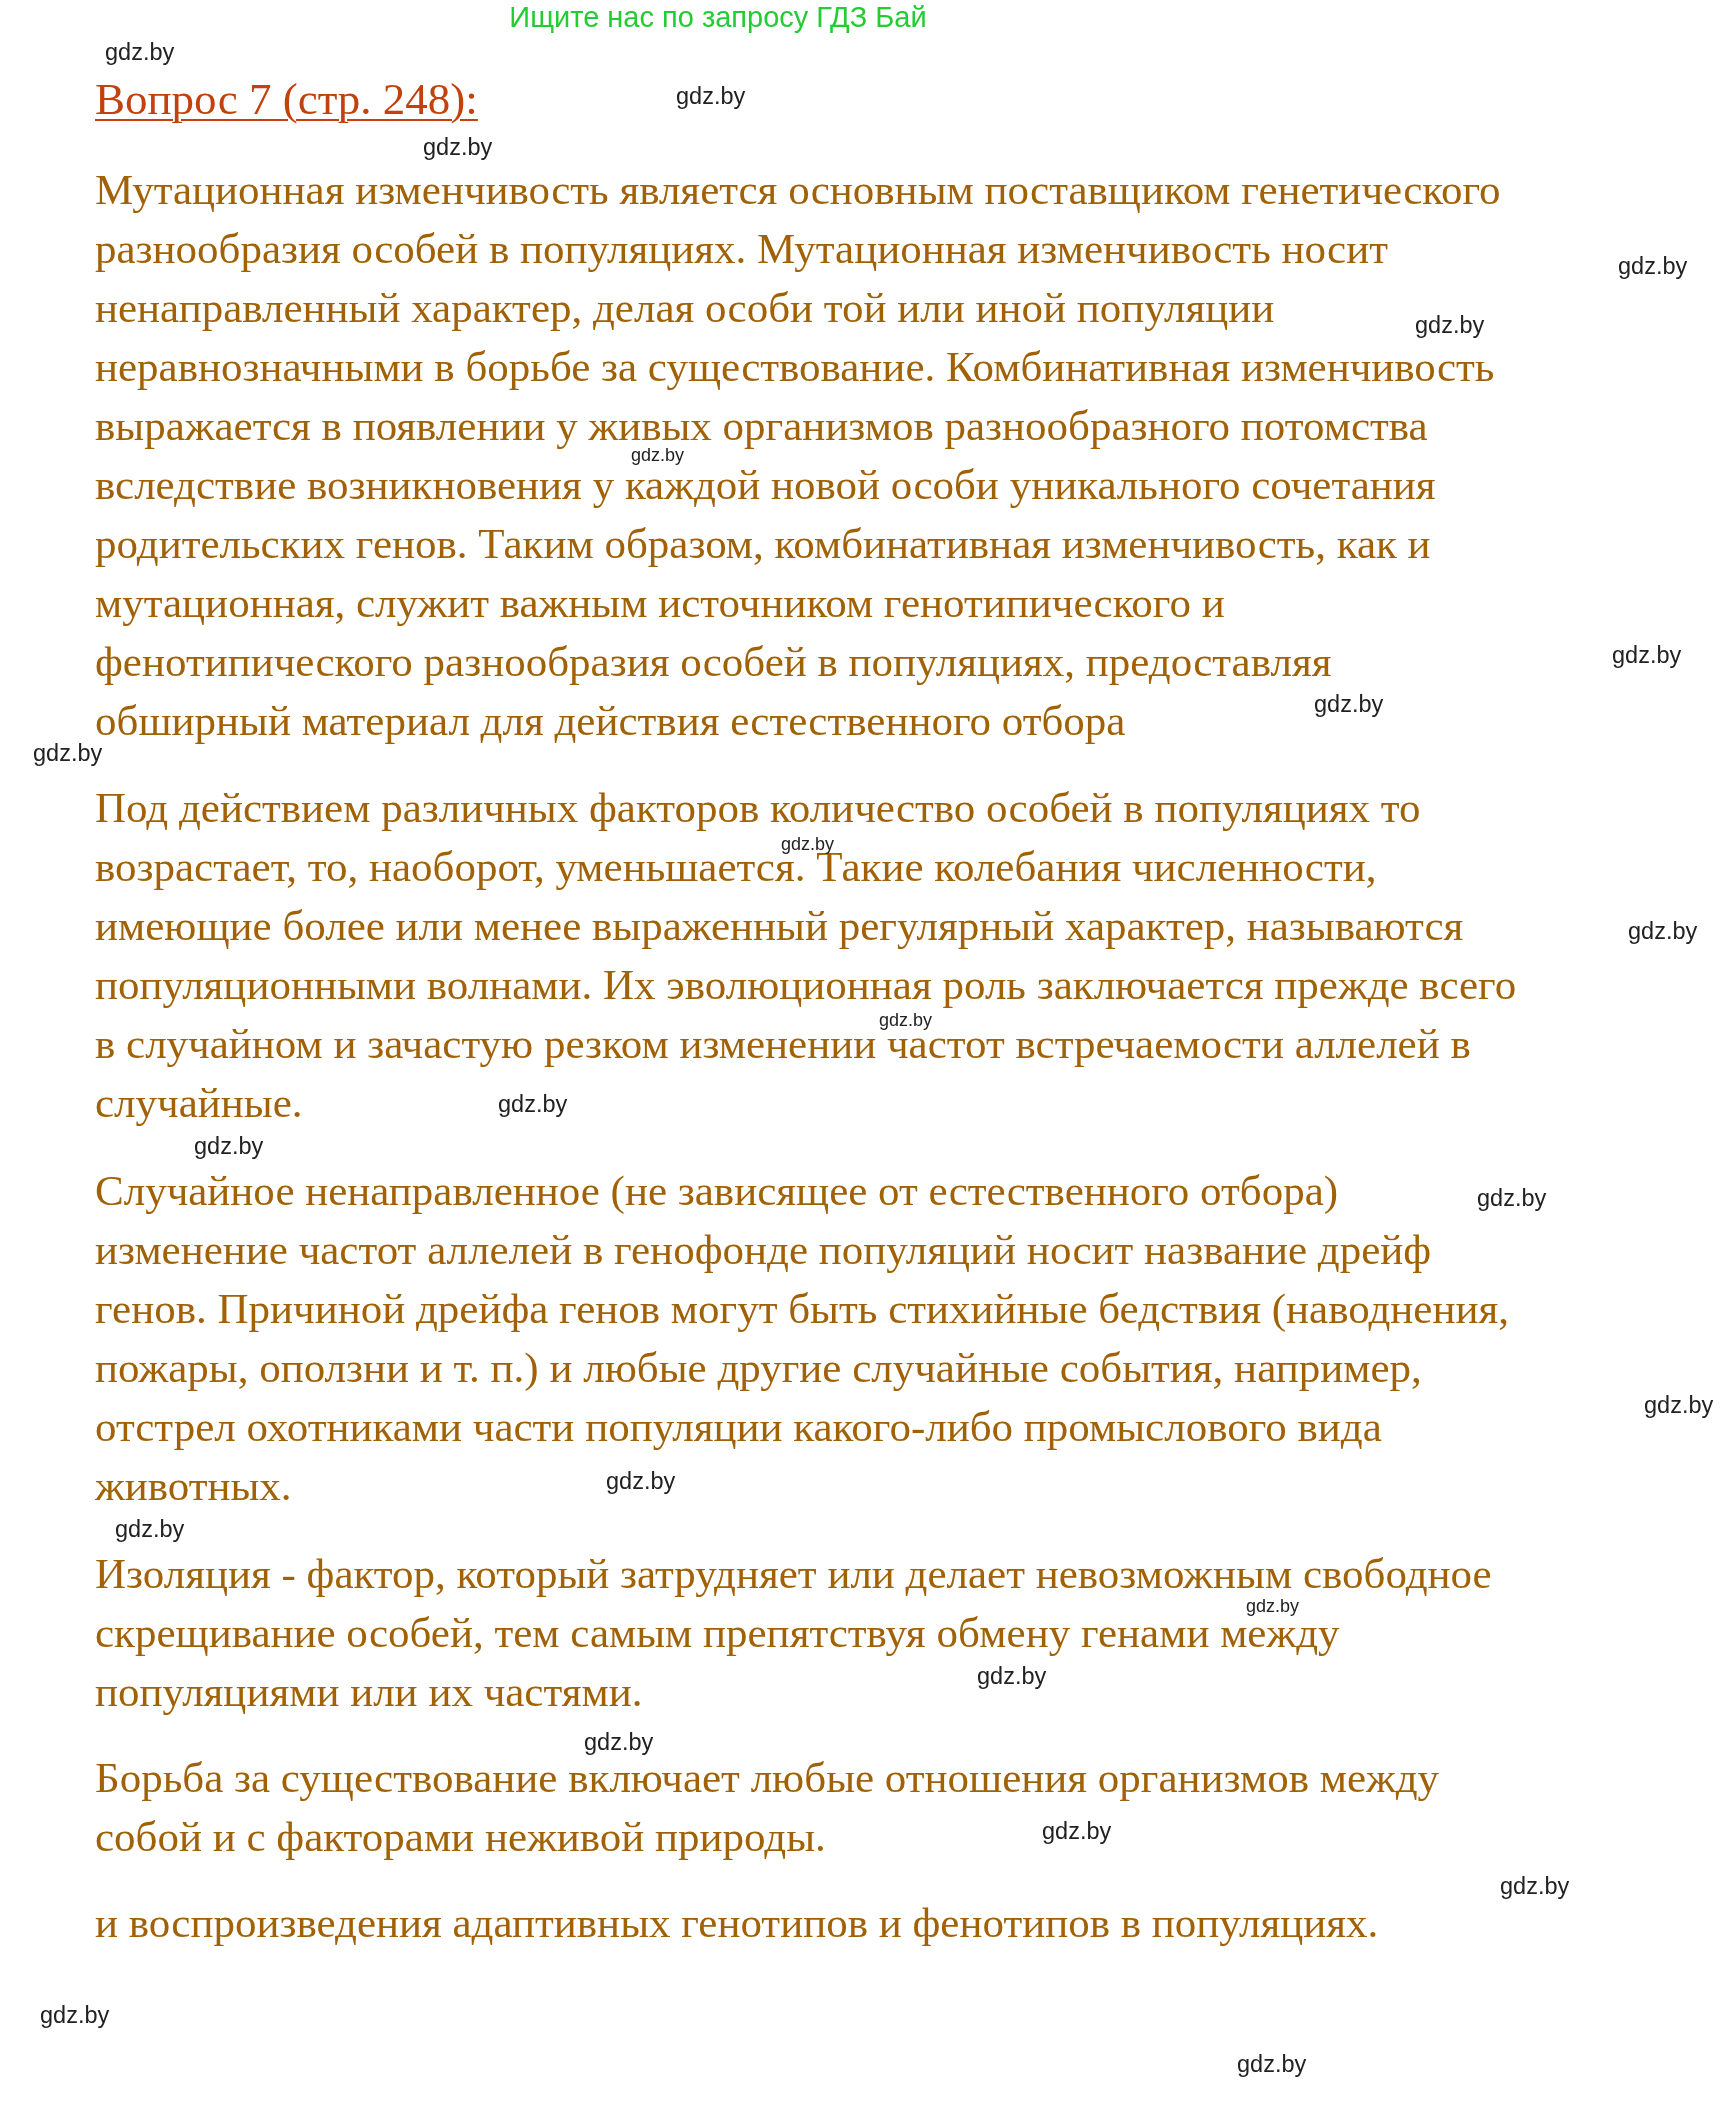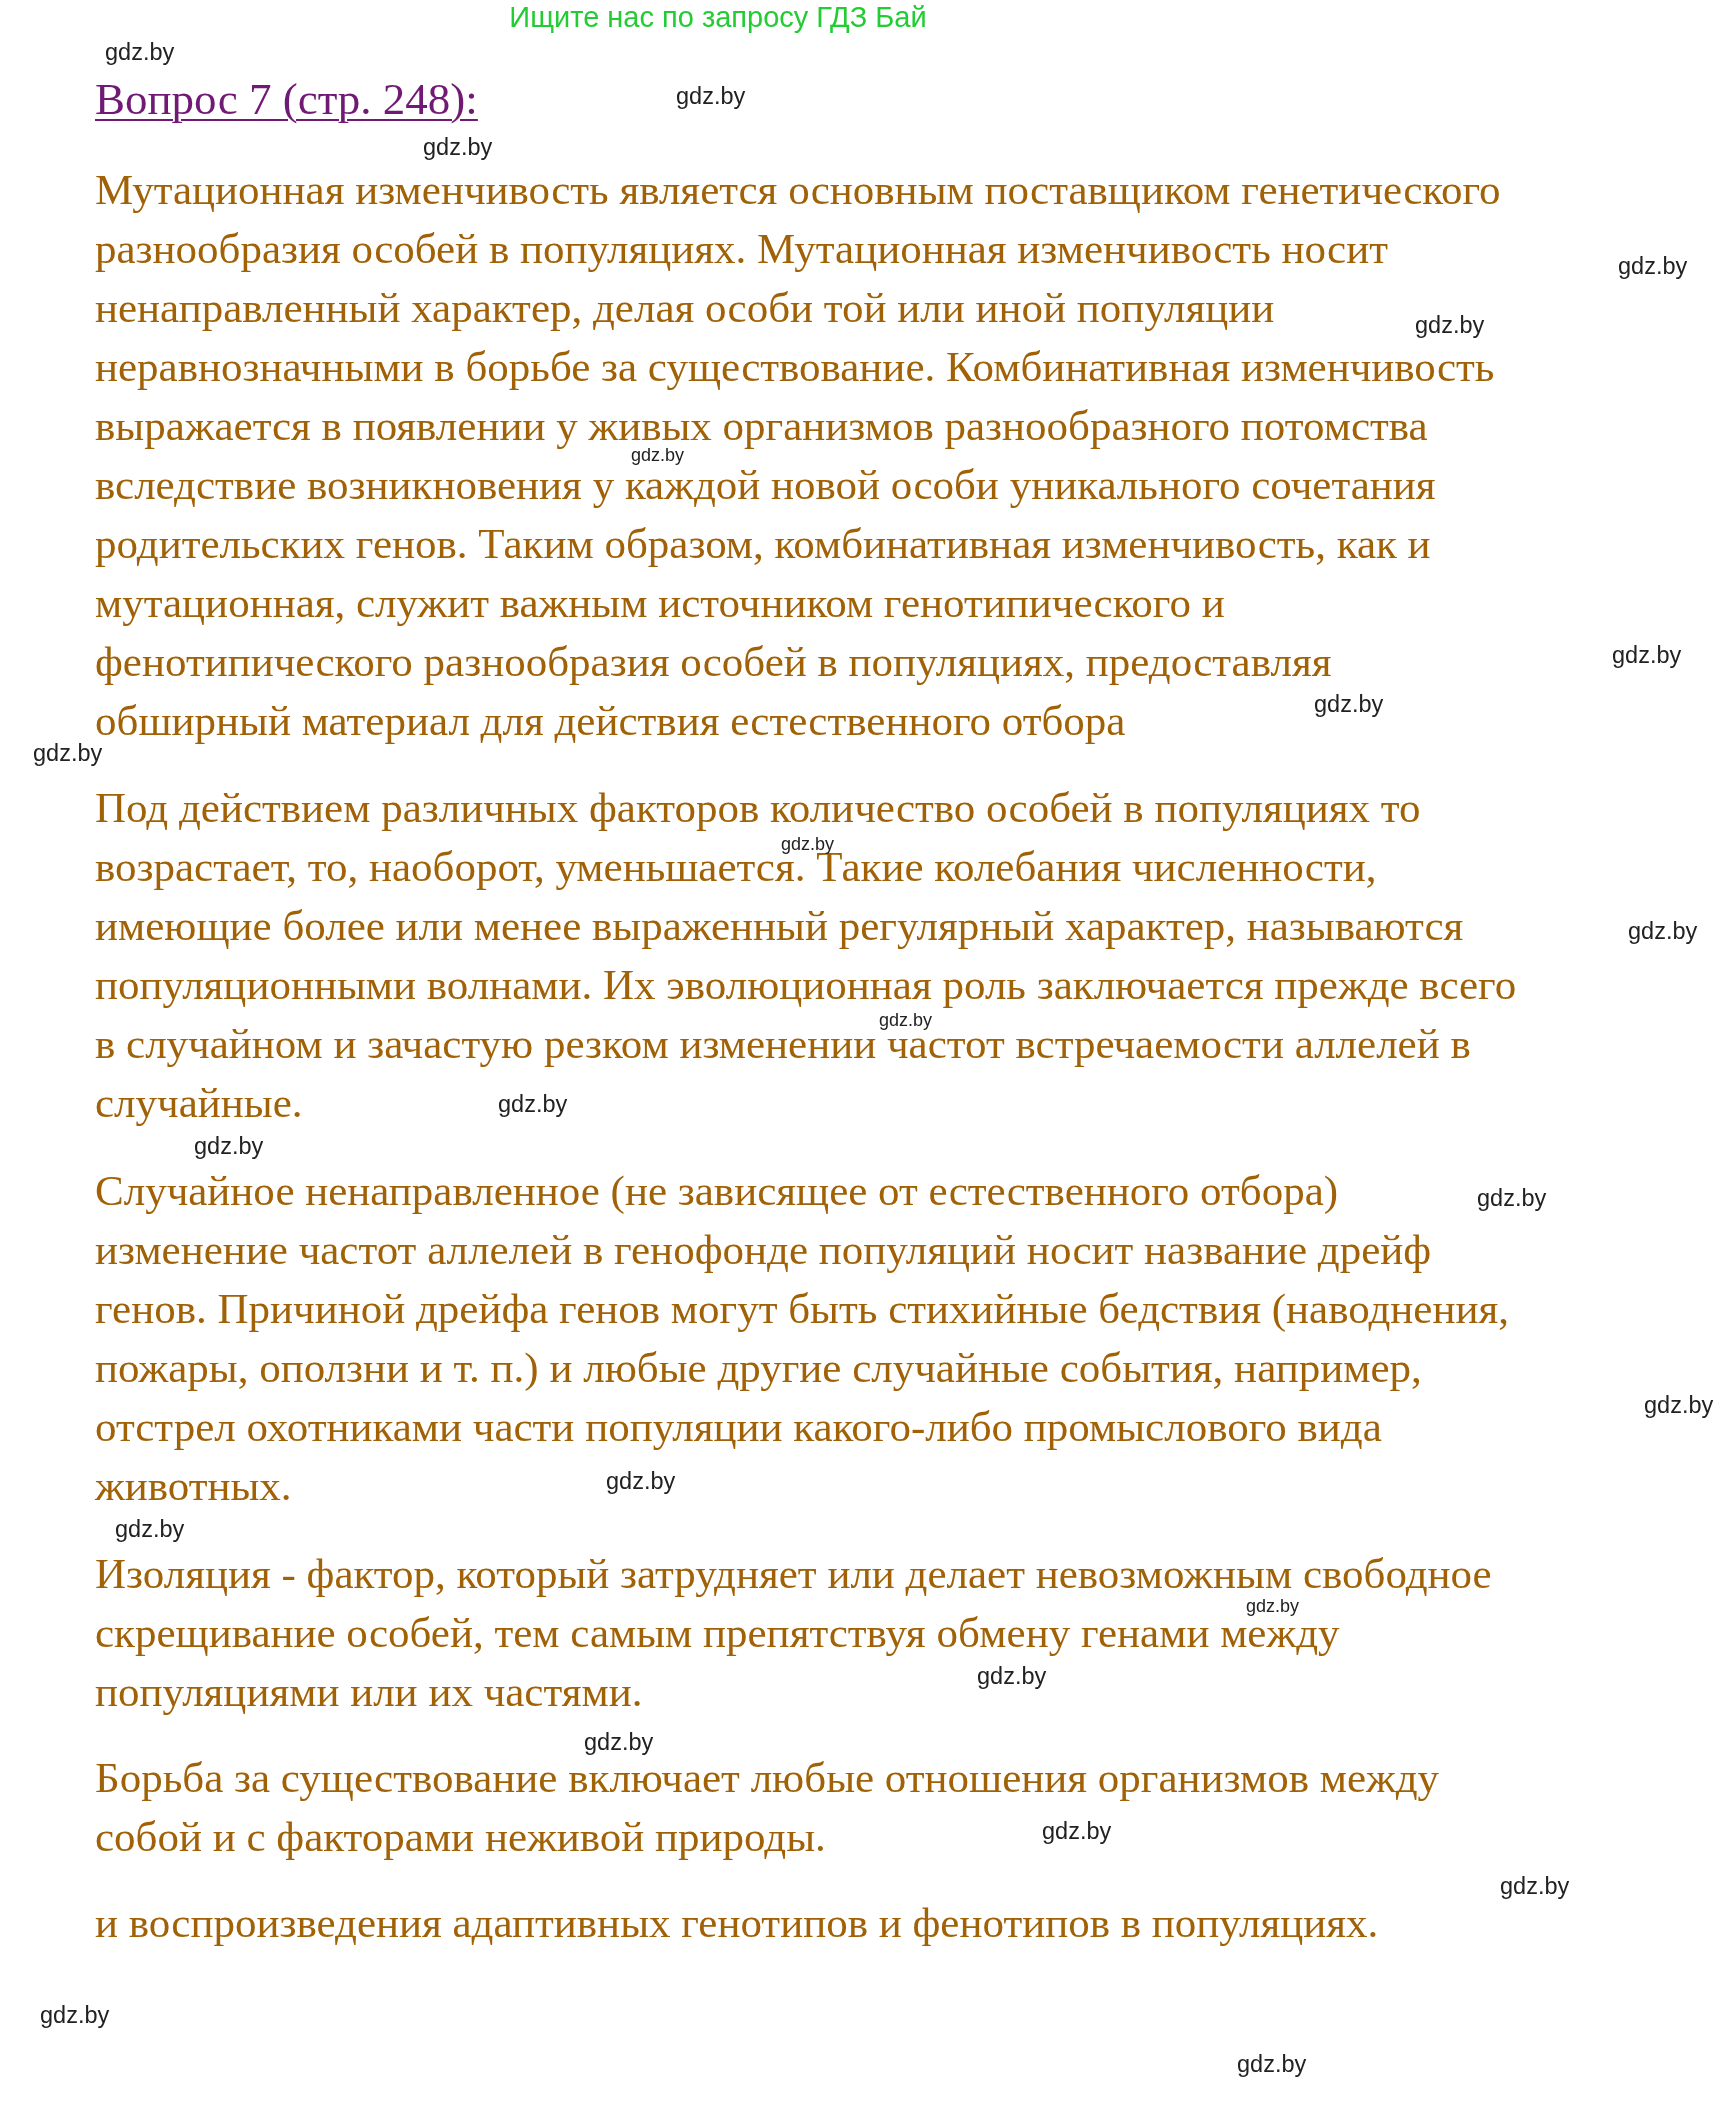--- a/index.html
+++ b/index.html
@@ -6,21 +6,21 @@
   body { width: 1730px; height: 2119px; position: relative; overflow: hidden; }
   .page { position: absolute; left: 0; top: 0; width: 1410px; height: 2119px; margin-left: 13px; }
   .top-banner {
     position: absolute; left: 0; right: 0; top: 0; height: 34px;
     text-align: center; color: #22cc33;
     font-family: "Liberation Sans", sans-serif; font-size: 29px; line-height: 34px;
   }
   .title {
     position: absolute; left: 82px; top: 71px;
     font-family: "Liberation Serif", serif; font-size: 45px; line-height: 57px;
-    color: #701a75; text-decoration: underline; text-decoration-thickness: 2.4px; text-underline-offset: 4.9px;
+    color: #c2410c; text-decoration: underline; text-decoration-thickness: 2.4px; text-underline-offset: 4.9px;
   }
   .para {
     position: absolute; left: 82px;
     font-family: "Liberation Serif", serif; font-size: 43px; line-height: 59px;
     color: #a16207; white-space: nowrap;
   }
   .para .line { display: block; height: 59px; }
   .wm {
     position: absolute; font-family: "Liberation Sans", sans-serif; font-size: 23.5px;
     line-height: 26px; color: #222; white-space: nowrap;

